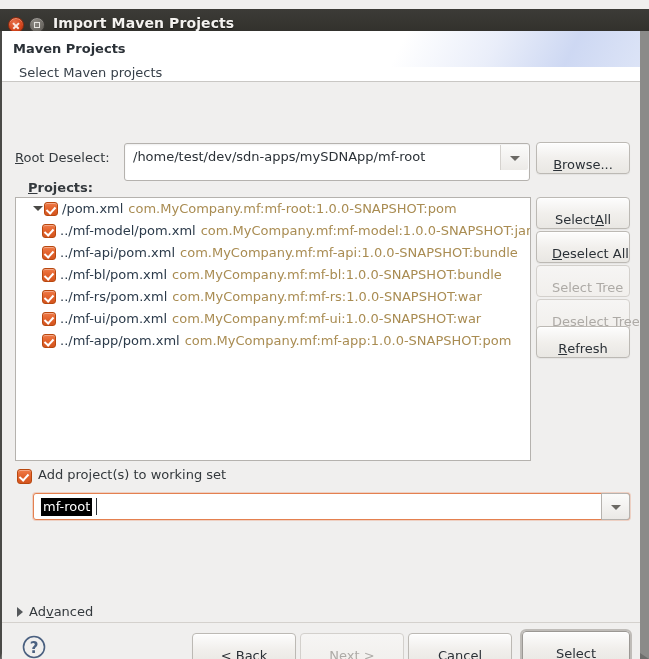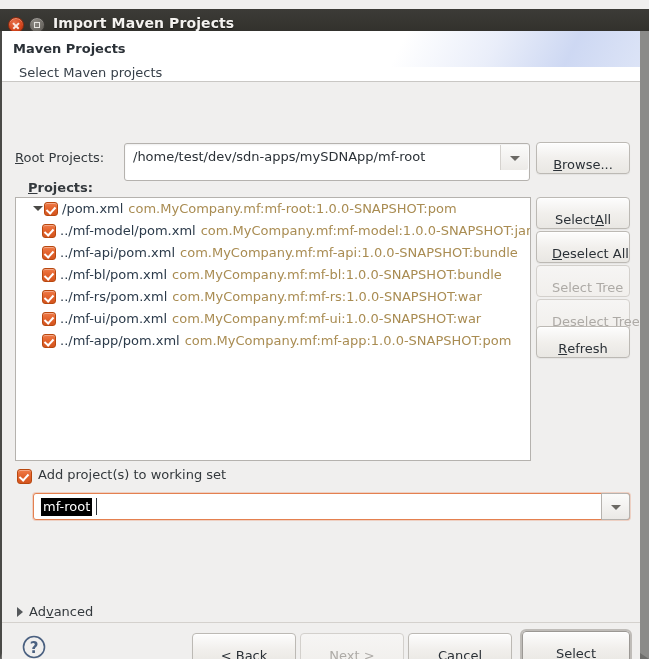--- a/index.html
+++ b/index.html
@@ -446,21 +446,21 @@
   <div class="dialog">
 
     <div class="wizard-header">
       <div class="banner-gradient"></div>
       <div class="wizard-title">Maven Projects</div>
       <div class="wizard-subtitle">Select Maven projects</div>
     </div>
 
     <div class="content">
 
-      <div class="lbl lbl-root"><span class="mnem">R</span><span>oot Projects:</span></div>
+      <div class="lbl lbl-root"><span class="mnem">R</span><span>oot Deselect:</span></div>
 
       <div class="combo-root">
         <div class="val">/home/test/dev/sdn-apps/mySDNApp/mf-root</div>
         <div class="combo-arrow-btn">
           <div class="arrow-down"></div>
         </div>
       </div>
 
       <button class="btn btn-browse"><span class="mnem">B</span><span>rowse...</span></button>
 

